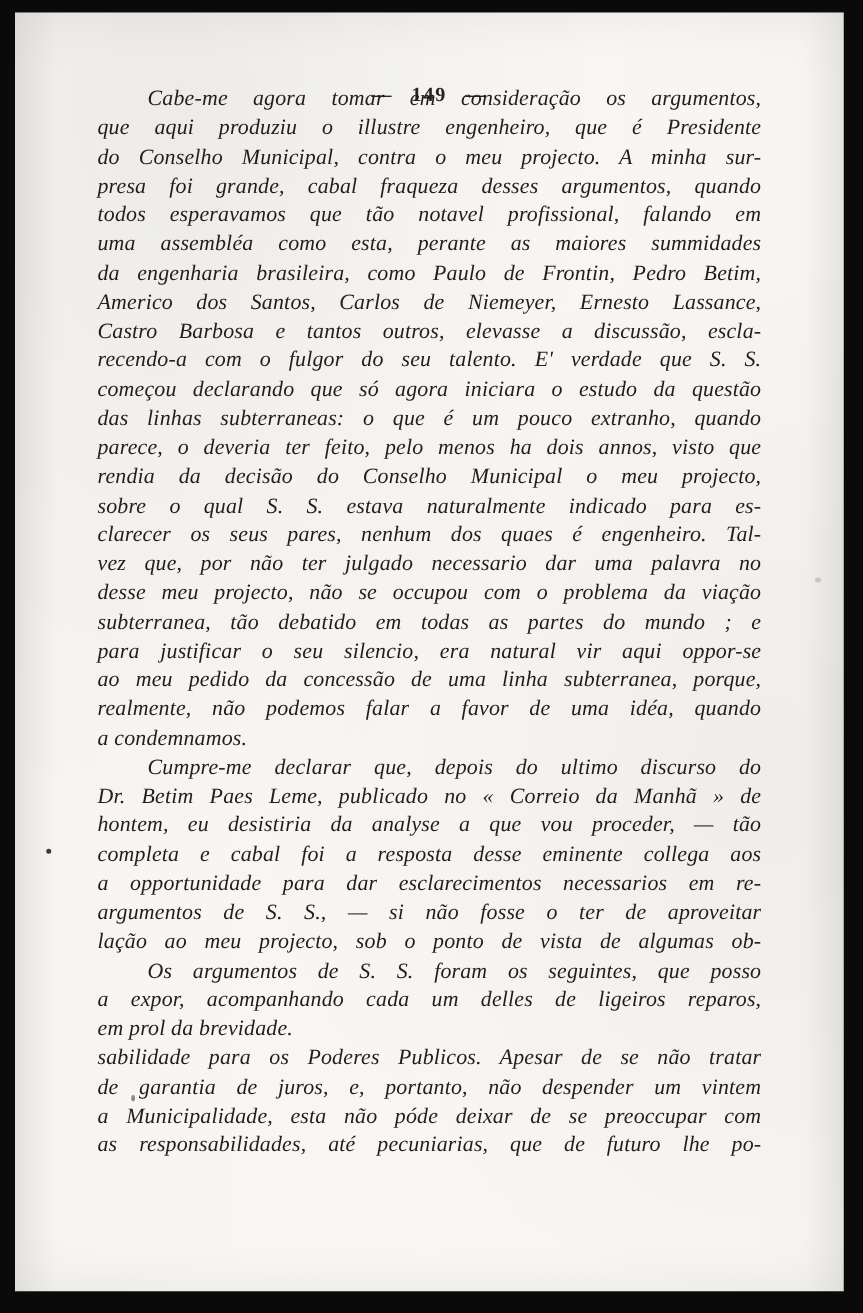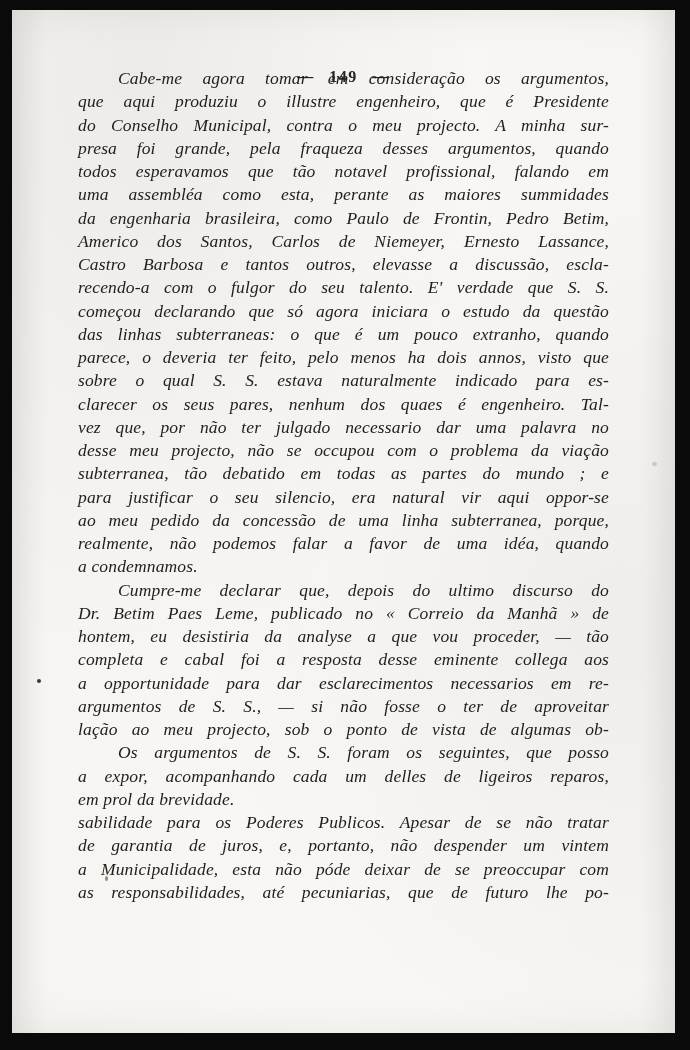--- a/index.html
+++ b/index.html
@@ -80,30 +80,31 @@
 </head>
 <body>
 
 <div class="scan">
   <div class="paper">
     <div class="page-number">— 149 —</div>
     <div class="text-block">
         <div class="line indent">Cabe-me agora tomar em consideração os argumentos,</div>
         <div class="line">que aqui produziu o illustre engenheiro, que é Presidente</div>
         <div class="line">do Conselho Municipal, contra o meu projecto. A minha sur-</div>
-        <div class="line">presa foi grande, pela fraqueza desses argumentos, quando</div>
+        <div class="line">presa foi grande, cabal fraqueza desses argumentos, quando</div>
         <div class="line">todos esperavamos que tão notavel profissional, falando em</div>
         <div class="line">uma assembléa como esta, perante as maiores summidades</div>
         <div class="line">da engenharia brasileira, como Paulo de Frontin, Pedro Betim,</div>
         <div class="line">Americo dos Santos, Carlos de Niemeyer, Ernesto Lassance,</div>
         <div class="line">Castro Barbosa e tantos outros, elevasse a discussão, escla-</div>
         <div class="line">recendo-a com o fulgor do seu talento. E' verdade que S. S.</div>
         <div class="line">começou declarando que só agora iniciara o estudo da questão</div>
         <div class="line">das linhas subterraneas: o que é um pouco extranho, quando</div>
         <div class="line">parece, o deveria ter feito, pelo menos ha dois annos, visto que</div>
+        <div class="line">rendia da decisão do Conselho Municipal o meu projecto,</div>
         <div class="line">sobre o qual S. S. estava naturalmente indicado para es-</div>
         <div class="line">clarecer os seus pares, nenhum dos quaes é engenheiro. Tal-</div>
         <div class="line">vez que, por não ter julgado necessario dar uma palavra no</div>
         <div class="line">desse meu projecto, não se occupou com o problema da viação</div>
         <div class="line">subterranea, tão debatido em todas as partes do mundo ; e</div>
         <div class="line">para justificar o seu silencio, era natural vir aqui oppor-se</div>
         <div class="line">ao meu pedido da concessão de uma linha subterranea, porque,</div>
         <div class="line">realmente, não podemos falar a favor de uma idéa, quando</div>
         <div class="line lastline">a condemnamos.</div>
         <div class="line indent">Cumpre-me declarar que, depois do ultimo discurso do</div>

